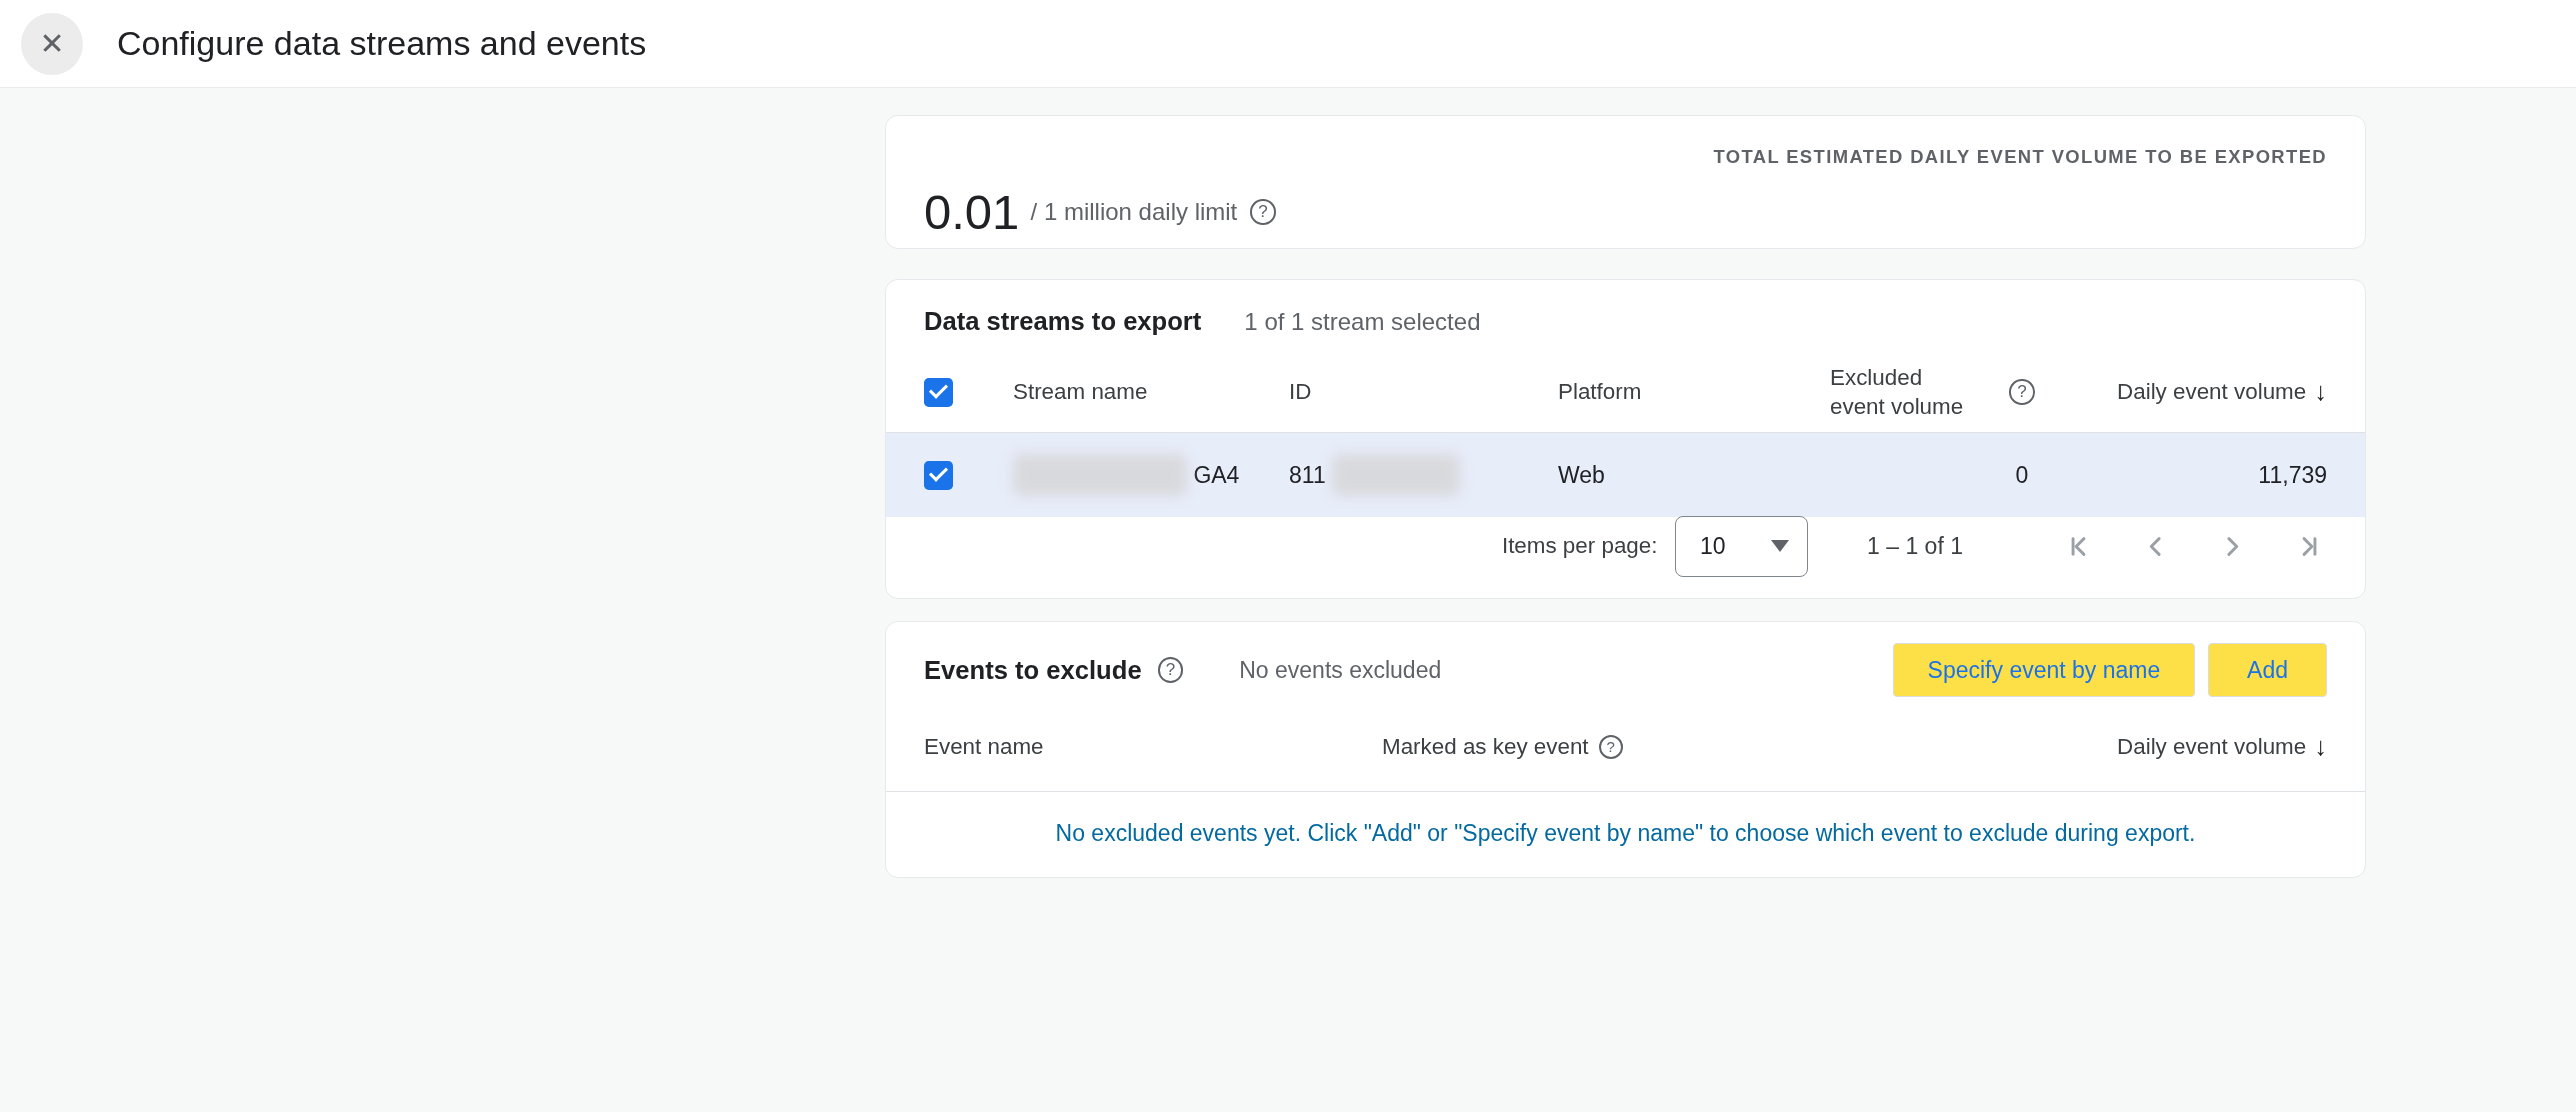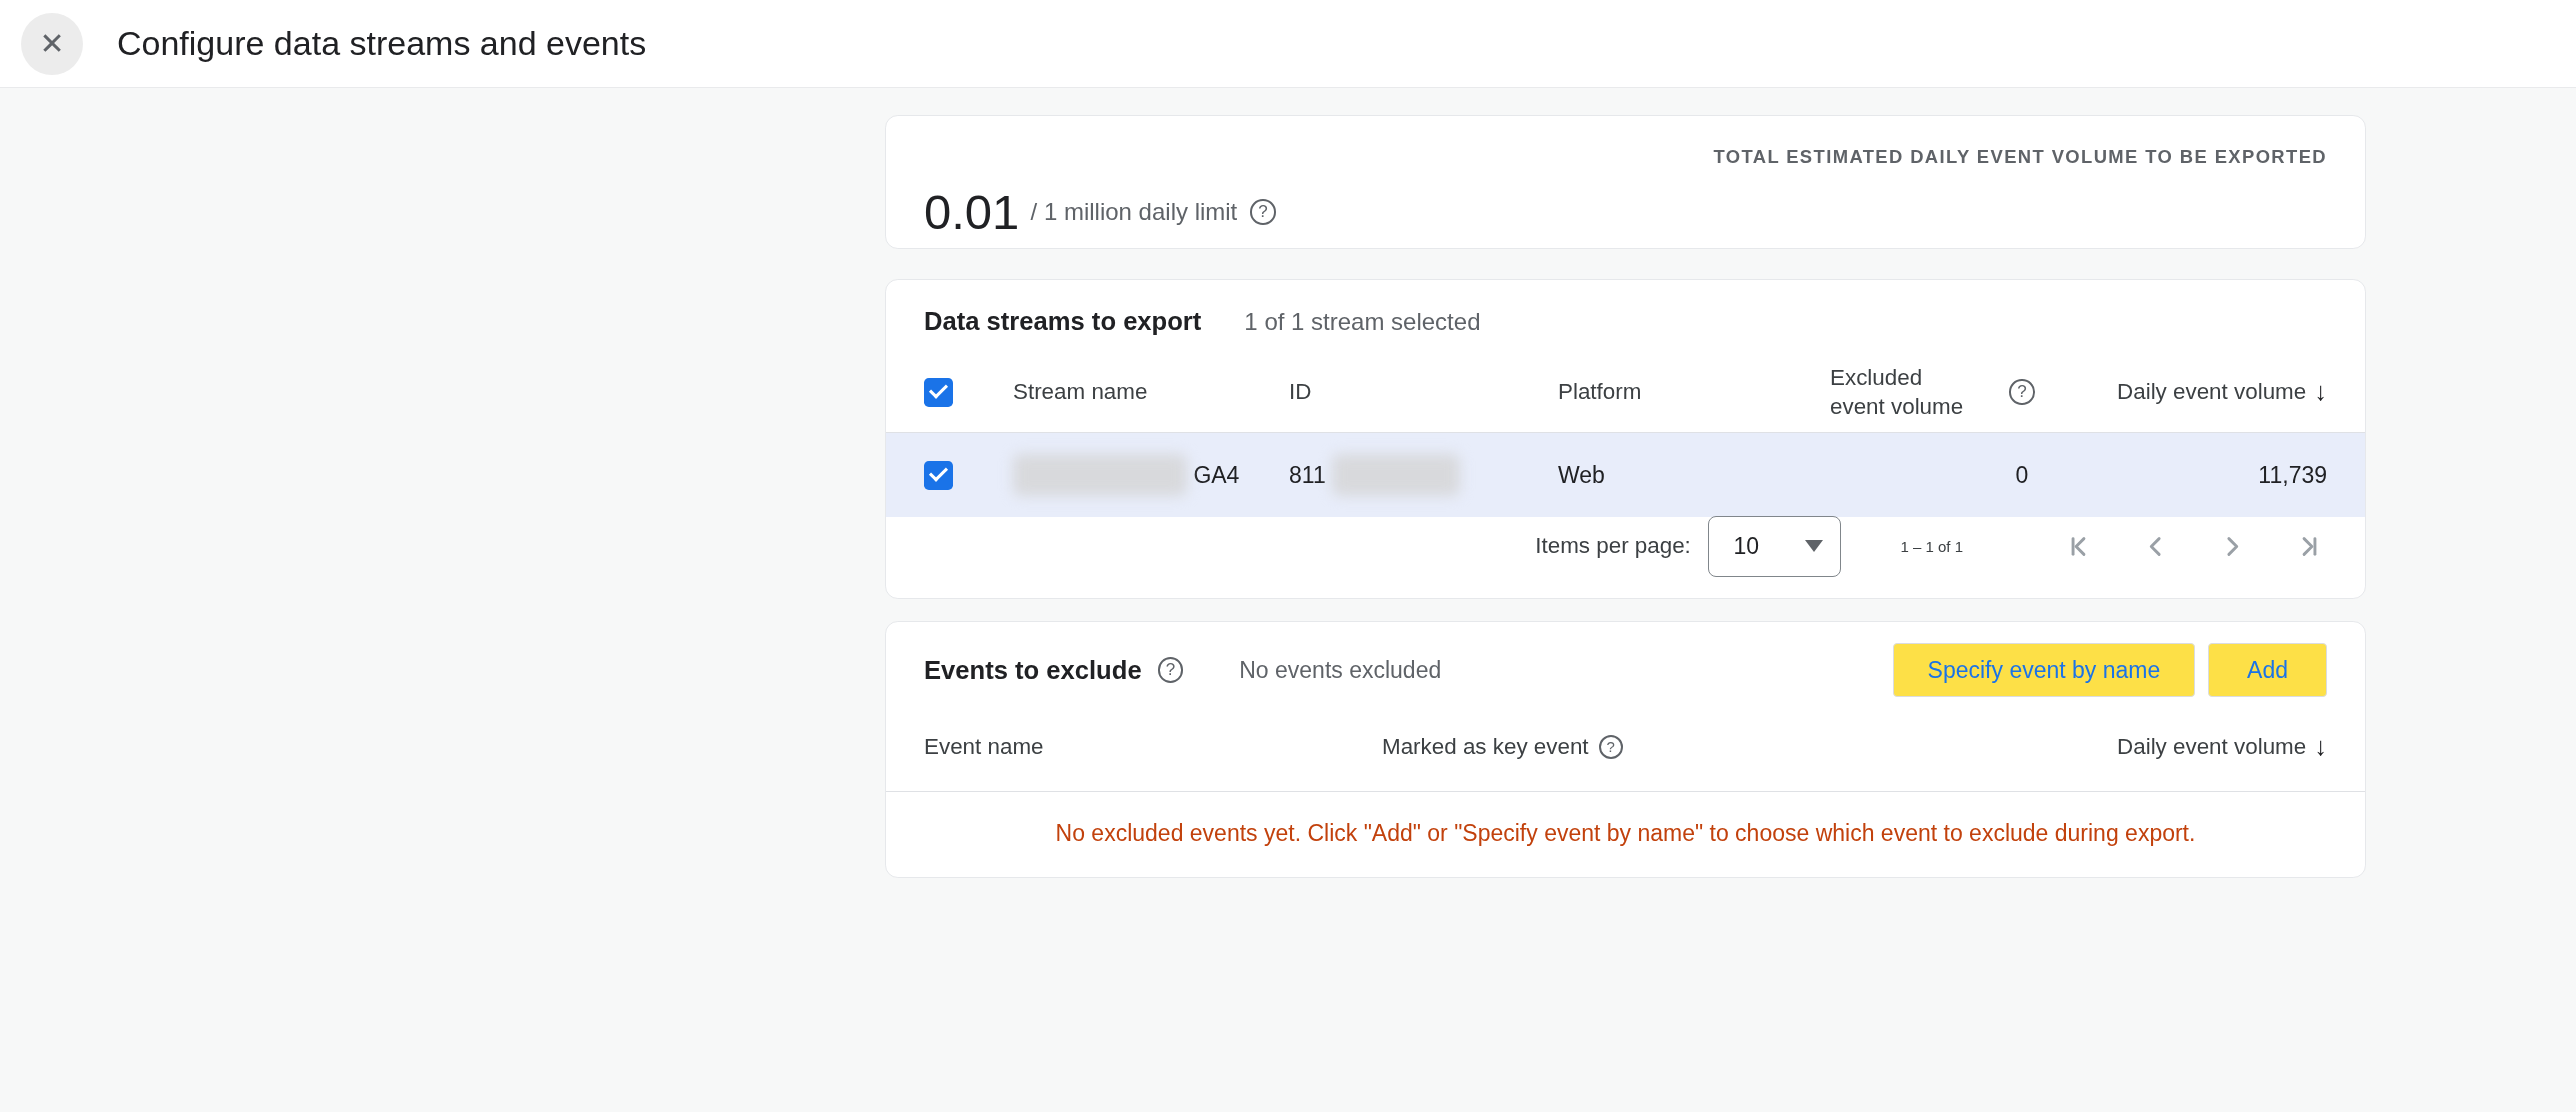--- a/index.html
+++ b/index.html
@@ -54,41 +54,41 @@
   .redact { display:inline-block; background:#d8d9dc; border-radius:8px; filter:blur(6.4px); height:42px; vertical-align:middle; }
   .name-cell, .id-cell { display:flex; align-items:center; gap:6.4px; }
 
   
   .pagination { height:58px; display:flex; align-items:center; justify-content:flex-end; padding-right:38px; }
   .pp-label { font-size:22.4px; color:#3c4043; margin-right:17.6px; }
   .page-size { width:133px; height:61px; border:1.6px solid #80868b; border-radius:8px; background:#fff;
                display:flex; align-items:center; justify-content:space-between; padding:0 17.6px 0 24px; cursor:pointer; }
   .page-size .val { font-size:23px; color:#202124; }
   .caret { width:0; height:0; border-left:9.6px solid transparent; border-right:9.6px solid transparent; border-top:12px solid #5f6368; }
-  .range-text { font-size:15px; color:#3c4043; margin-left:59px; }
+  .range-text { font-size:23px; color:#3c4043; margin-left:59px; }
   .pager-icons { display:flex; align-items:center; margin-left:56px; }
   .pager-btn { width:35px; height:35px; margin-left:42px; display:flex; align-items:center; justify-content:center;
                background:none; border:none; cursor:default; }
   .pager-btn svg { stroke:#9aa0a6; stroke-width:2.4; fill:none; stroke-linecap:round; stroke-linejoin:round; }
 
   
   .card-events { height:257px; overflow:hidden; }
   .events-head { height:81px; display:flex; align-items:center; padding:16px 38px 0 38px; }
   .events-head .help-icon { margin-left:16px; }
   .events-status { font-size:23px; color:#5f6368; margin-left:56px; }
   .head-spacer { flex:1; }
   .btn-outline { height:54px; border:1.6px solid #dadce0; border-radius:4px; background:#fde047; color:#1a73e8;
                  font-size:23px; font-weight:500; font-family:"Liberation Sans", sans-serif; padding:0 34px; cursor:pointer; }
   .btn-add { margin-left:12.8px; padding:0 38px; }
 
   .events-thead { display:grid; grid-template-columns:458px auto 1fr; align-items:center;
                   padding:0 38px; height:89px; border-bottom:1.6px solid #dfe1e5; color:#3c4043; font-size:22.4px; }
   .key-event-col { display:flex; align-items:center; gap:10px; }
   .events-empty { height:83px; display:flex; align-items:center; justify-content:center;
-                  font-size:23px; color:#c2410c; text-align:center; }
+                  font-size:23px; color:#0369a1; text-align:center; }
 </style>
 </head>
 <body>
 
 <div class="topbar">
   <button class="close-btn">
     <span>✕</span>
   </button>
   <div class="page-title">Configure data streams and events</div>
 </div>

